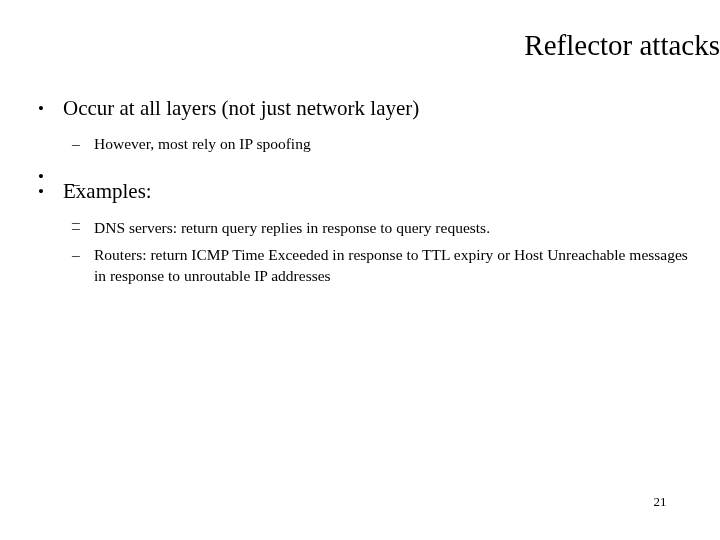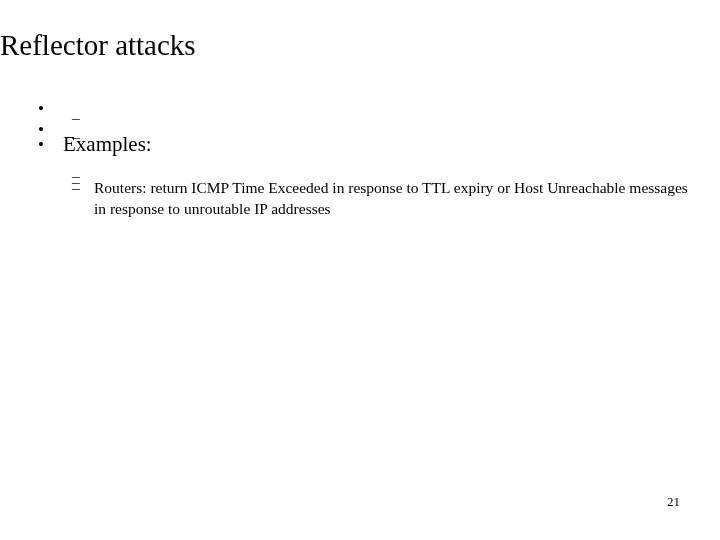--- a/index.html
+++ b/index.html
@@ -19,21 +19,21 @@
     width: 720px;
     height: 540px;
     background: #ffffff;
     box-sizing: border-box;
   }
   .slide-title {
     position: absolute;
     top: 28px;
     left: 0;
     width: 720px;
-    text-align: left;
+    text-align: right;
     font-size: 29px;
     line-height: 34px;
     font-weight: normal;
     color: #000000;
     letter-spacing: 0px;
   }
   .body-content {
     position: absolute;
     top: 96px;
     left: 32px;
@@ -74,43 +74,45 @@
   .gap-c { height: 7px; }
   .gap-d { height: 5px; }
   .gap-e { height: 5px; }
   .gap-f { height: 5px; }
 
   .page-number {
     position: absolute;
     left: 640px;
     top: 494px;
     width: 40px;
-    text-align: right;
+    text-align: center;
     font-size: 13px;
     line-height: 16px;
     color: #000000;
   }
 </style>
 </head>
 <body>
 
 <div class="slide">
 
   <div class="slide-title">Reflector attacks</div>
 
   <div class="body-content">
 
     <div class="l1">
       <span class="bullet-mark">•</span>
+      <span>Occur at all layers (not just network layer)</span>
     </div>
 
     <div class="gap-a"></div>
 
     <div class="l2">
       <span class="bullet-mark">–</span>
+      <span>However, most rely on IP spoofing</span>
     </div>
 
     <div class="gap-b"></div>
 
     <div class="l1">
       <span class="bullet-mark">•</span>
     </div>
 
     <div class="gap-c"></div>
 
@@ -128,20 +130,21 @@
     <div class="gap-e"></div>
 
     <div class="l2">
       <span class="bullet-mark">–</span>
     </div>
 
     <div class="gap-f"></div>
 
     <div class="l2">
       <span class="bullet-mark">–</span>
+      <span>DNS servers: return query replies in response to query requests.</span>
     </div>
 
     <div class="gap-f"></div>
 
     <div class="l2">
       <span class="bullet-mark">–</span>
       <span>Routers: return ICMP Time Exceeded in response to TTL expiry or Host Unreachable messages in response to unroutable IP addresses</span>
     </div>
 
   </div>

